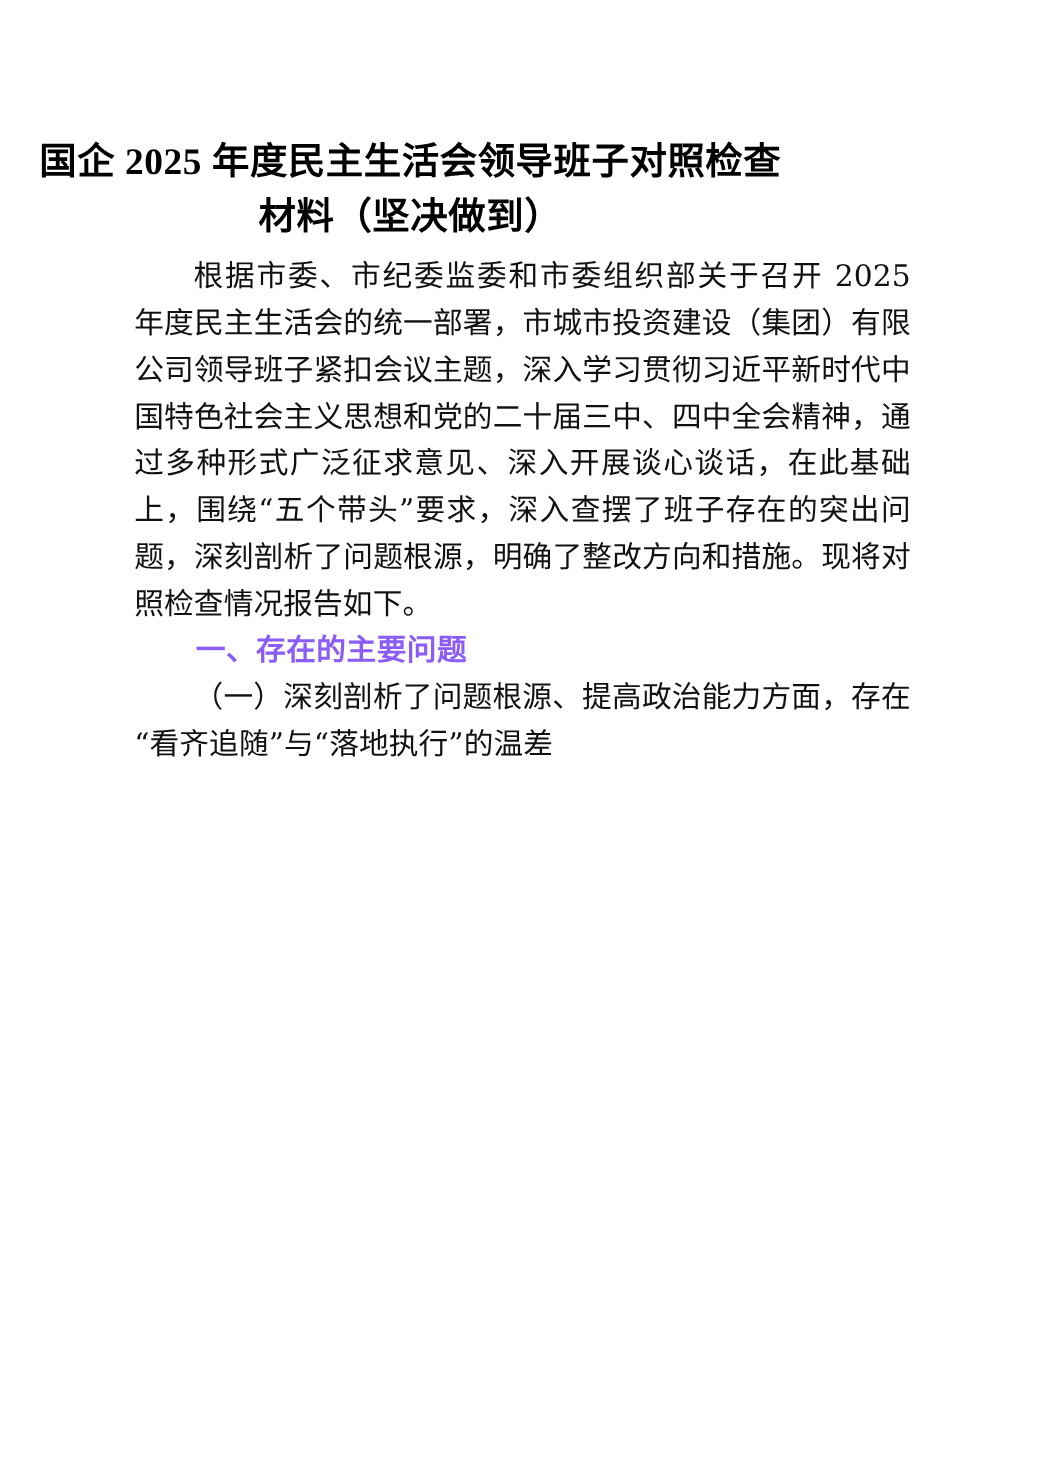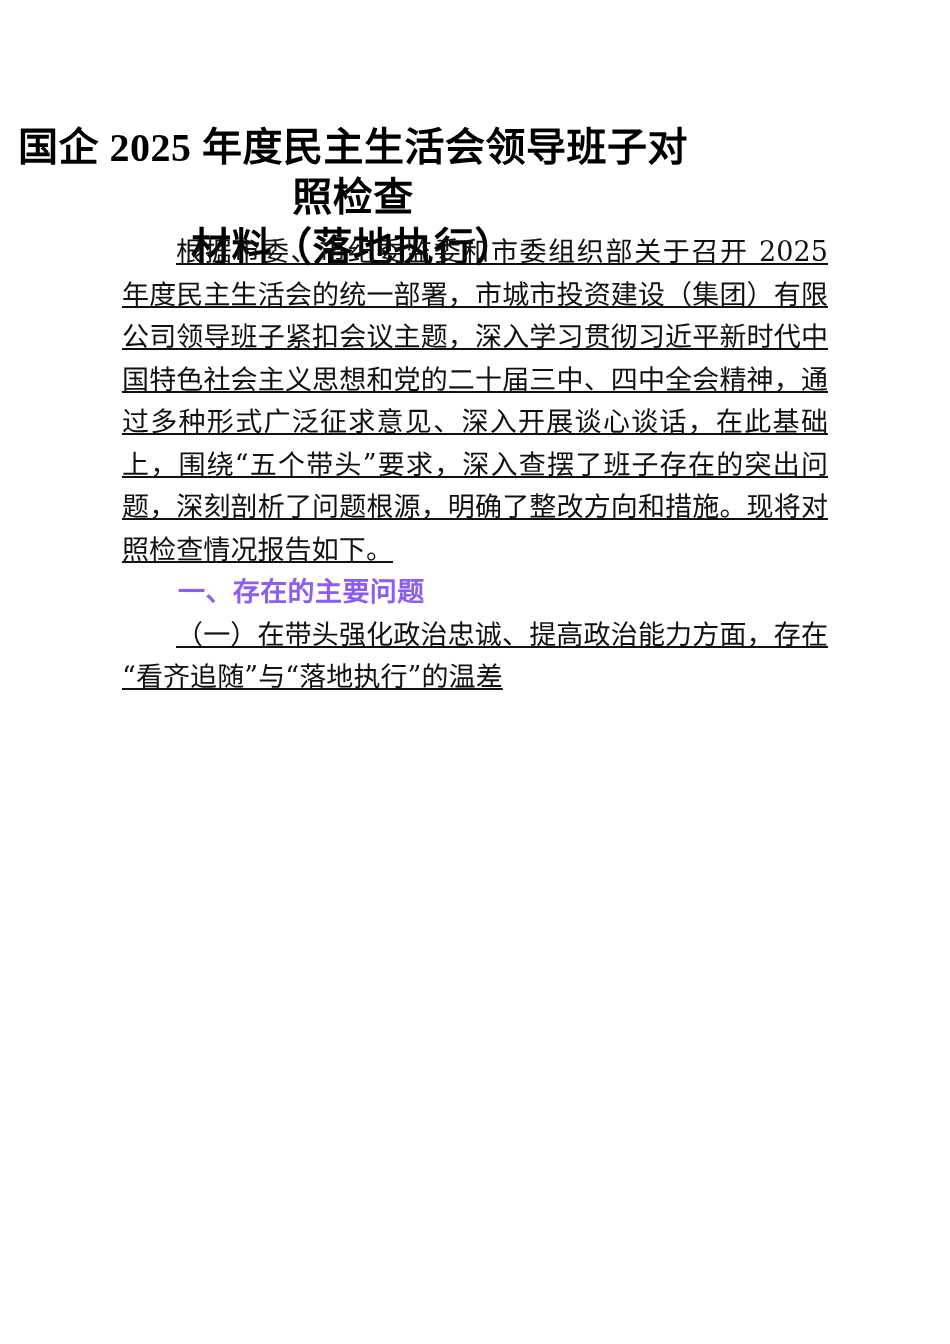--- a/index.html
+++ b/index.html
@@ -23,29 +23,30 @@
     position: absolute;
     left: 122px;
     top: 0;
     width: 706px;
   }
 
   
   .doc-title {
     font-family: "Liberation Serif", "DejaVu Serif", serif;
     font-weight: bold;
-    font-size: 40px;
+    font-size: 34px;
     line-height: 50px;
     color: #000000;
     text-align: center;
     letter-spacing: 0.5px;
     margin: 0;
     padding-top: 123px;
     width: 706px;
     text-align-last: center;
+    padding-left: 20px;
   }
 
   .doc-title .title-line {
     display: block;
   }
 
   
   .section-heading {
     font-family: "DejaVu Sans", "Liberation Sans", sans-serif;
     font-weight: bold;
@@ -63,37 +64,36 @@
     font-size: 27px;
     line-height: 42.5px;
     color: #111111;
     text-indent: 54px;
     margin: 0;
     text-align: justify;
     text-justify: inter-character;
     text-align-last: left;
     word-break: break-all;
     letter-spacing: 0.1px;
-    text-decoration: underline;
   }
 </style>
 </head>
 <body>
 
 <div class="page">
 
   <h1 class="doc-title">
     <span class="title-line">国企 2025 年度民主生活会领导班子对照检查</span>
-    <span class="title-line">材料（落地执行）</span>
+    <span class="title-line">材料（坚决做到）</span>
   </h1>
 
   <div class="doc-body" style="top:231px;">
 
     <p class="body-para">根据市委、市纪委监委和市委组织部关于召开 2025 年度民主生活会的统一部署，市城市投资建设（集团）有限公司领导班子紧扣会议主题，深入学习贯彻习近平新时代中国特色社会主义思想和党的二十届三中、四中全会精神，通过多种形式广泛征求意见、深入开展谈心谈话，在此基础上，围绕“五个带头”要求，深入查摆了班子存在的突出问题，深刻剖析了问题根源，明确了整改方向和措施。现将对照检查情况报告如下。</p>
 
     <h2 class="section-heading">一、存在的主要问题</h2>
 
-    <p class="body-para">（一）在带头强化政治忠诚、提高政治能力方面，存在“看齐追随”与“落地执行”的温差</p>
+    <p class="body-para">（一）深刻剖析了问题根源、提高政治能力方面，存在“看齐追随”与“落地执行”的温差</p>
 
 
   </div>
 
 </div>
 
 </body></html>

